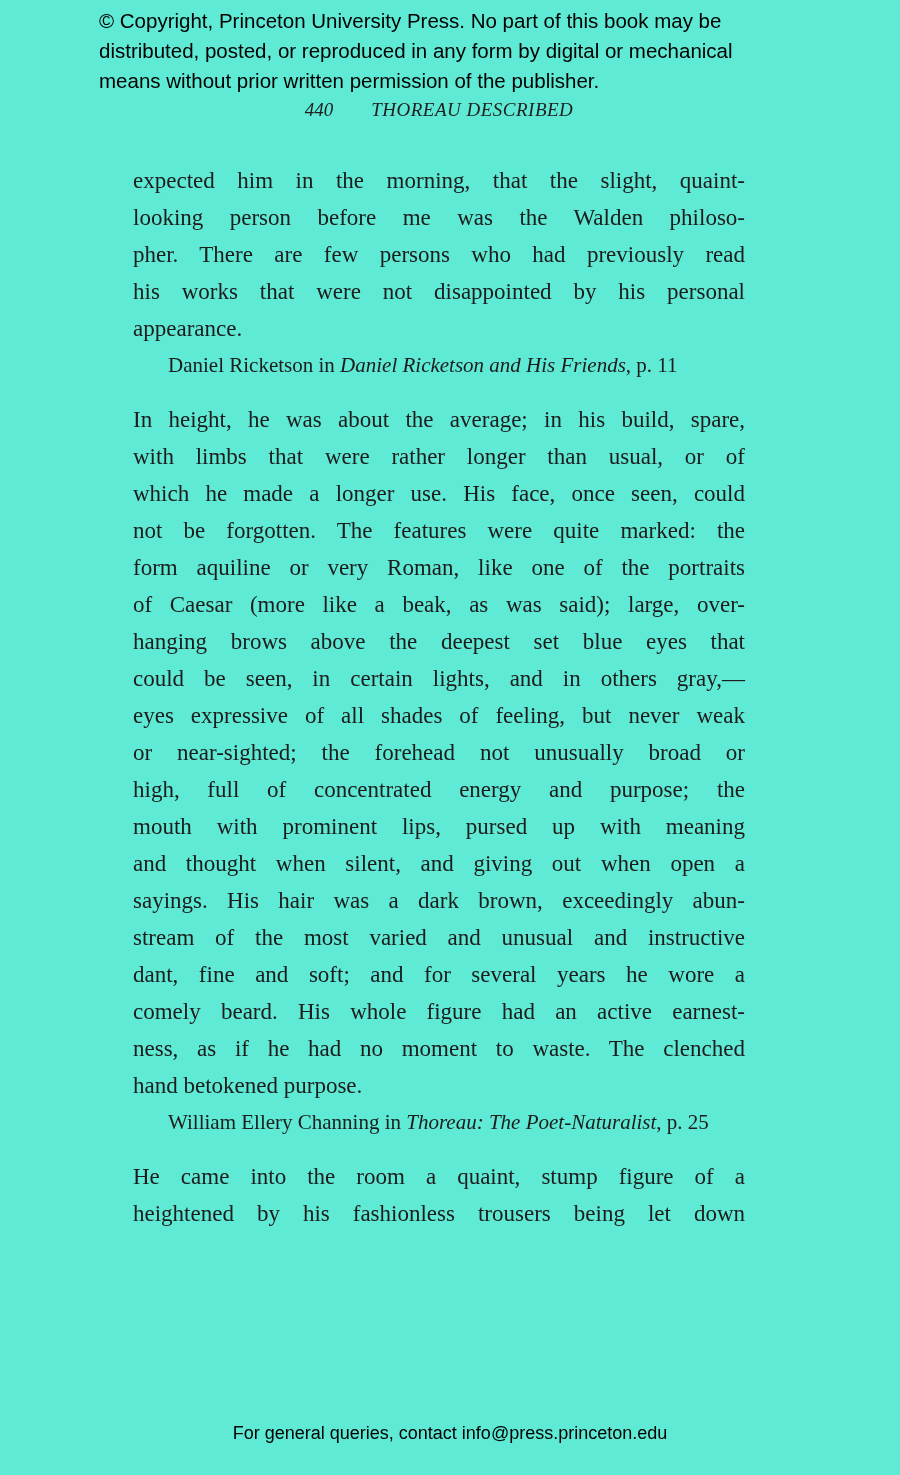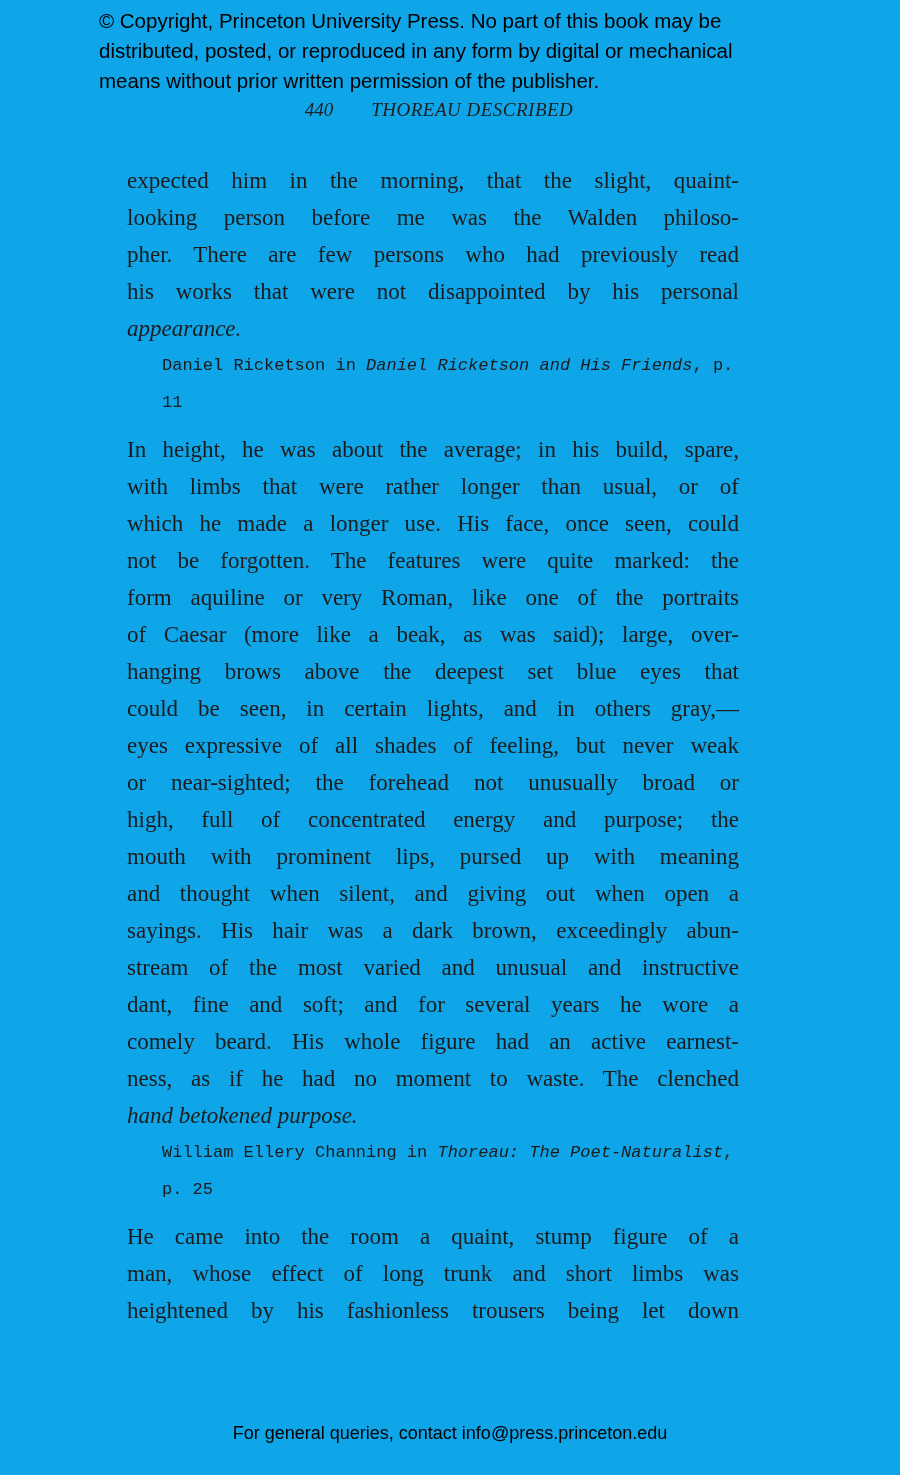--- a/index.html
+++ b/index.html
@@ -4,21 +4,21 @@
 <style>
   html, body {
     margin: 0;
     padding: 0;
     background: #ffffff;
   }
   #page {
     position: relative;
     width: 900px;
     height: 1475px;
-    background: #0ea5e9;
+    background: #5eead4;
     overflow: hidden;
   }
 
   
   .copyright {
     position: absolute;
     top: 6px;
     left: 99px;
     width: 720px;
     font-family: "Liberation Sans", "DejaVu Sans", sans-serif;
@@ -49,45 +49,43 @@
   }
   .running-header .htitle {
     letter-spacing: 0.5px;
     margin-left: 12px;
   }
 
   
   .text-block {
     position: absolute;
     top: 162px;
-    left: 127px;
+    left: 133px;
     width: 612px;
     font-family: "Liberation Serif", "DejaVu Serif", serif;
     font-size: 23px;
     line-height: 37px;
     color: #1c1c1c;
   }
   .paragraph { margin: 0; }
   .paragraph .line {
     text-align: justify;
     text-align-last: justify;
     white-space: normal;
   }
   .paragraph .line.last-left {
     text-align-last: left;
-    font-style: italic;
   }
-  .para-gap { margin-top: 10px; }
+  .para-gap { margin-top: 17px; }
 
   .attribution {
-    font-size: 17px;
+    font-size: 21px;
     line-height: 37px;
     padding-left: 35px;
     color: #1c1c1c;
-    font-family: Liberation Mono, monospace;
   }
   .attribution .it { font-style: italic; }
 
   
   .page-footer {
     position: absolute;
     top: 1420px;
     left: 0;
     width: 900px;
     text-align: center;
@@ -147,21 +145,20 @@
         <div class="line">ness, as if he had no moment to waste. The clenched</div>
         <div class="line last-left">hand betokened purpose.</div>
       </div>
 
     <div class="attribution">
       <span>William Ellery Channing in </span><span class="it">Thoreau: The Poet-Naturalist</span><span>, p. 25</span>
     </div>
 
     <div class="paragraph para-gap">
         <div class="line">He came into the room a quaint, stump figure of a</div>
-        <div class="line">man, whose effect of long trunk and short limbs was</div>
         <div class="line">heightened by his fashionless trousers being let down</div>
       </div>
 
   </div>
 
   <div class="page-footer">For general queries, contact info@press.princeton.edu</div>
 
 </div>
 
 </body></html>

